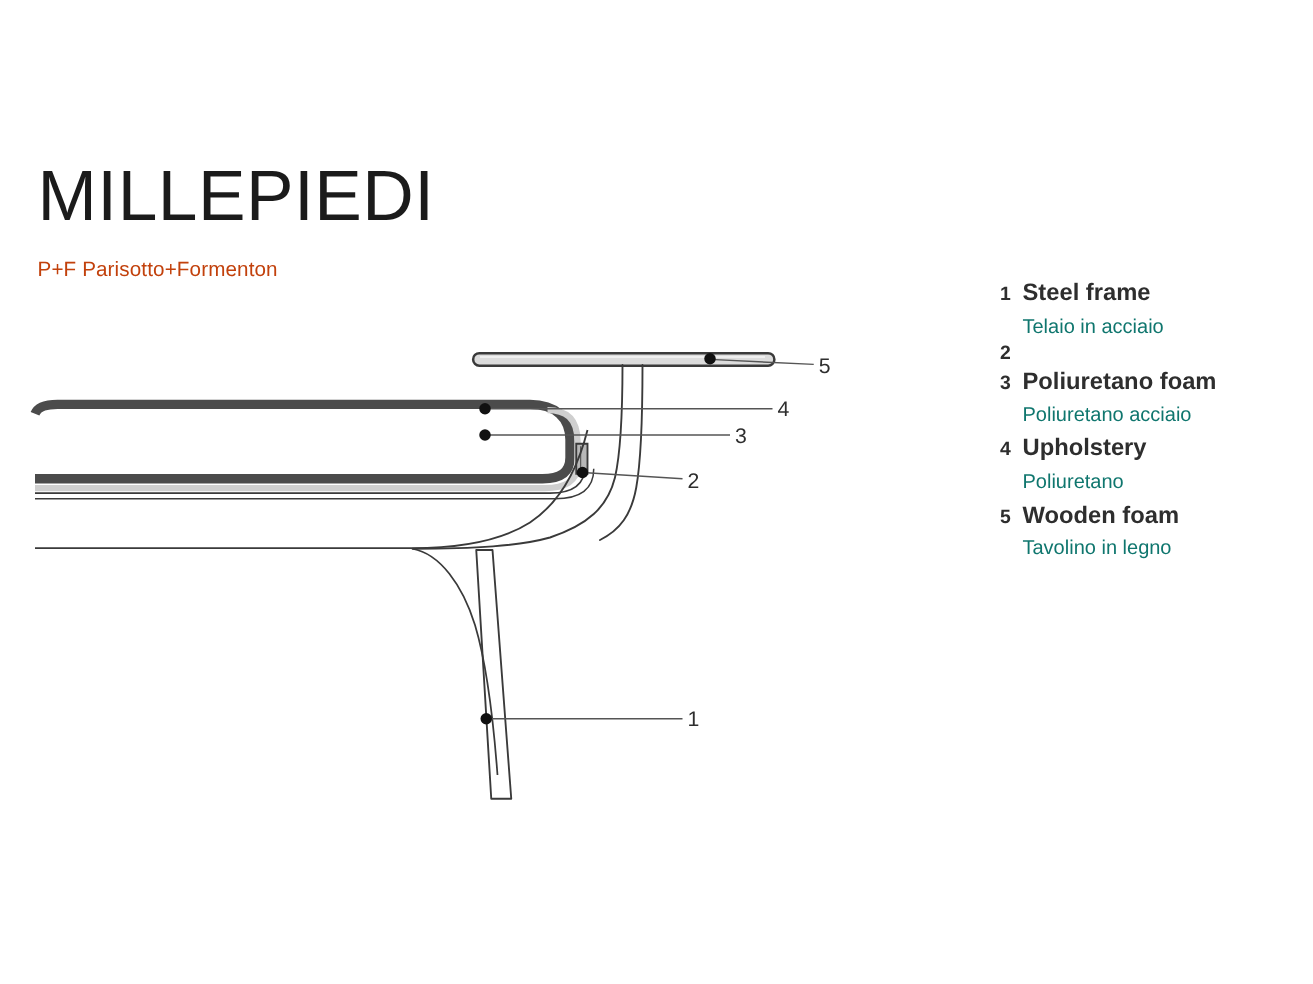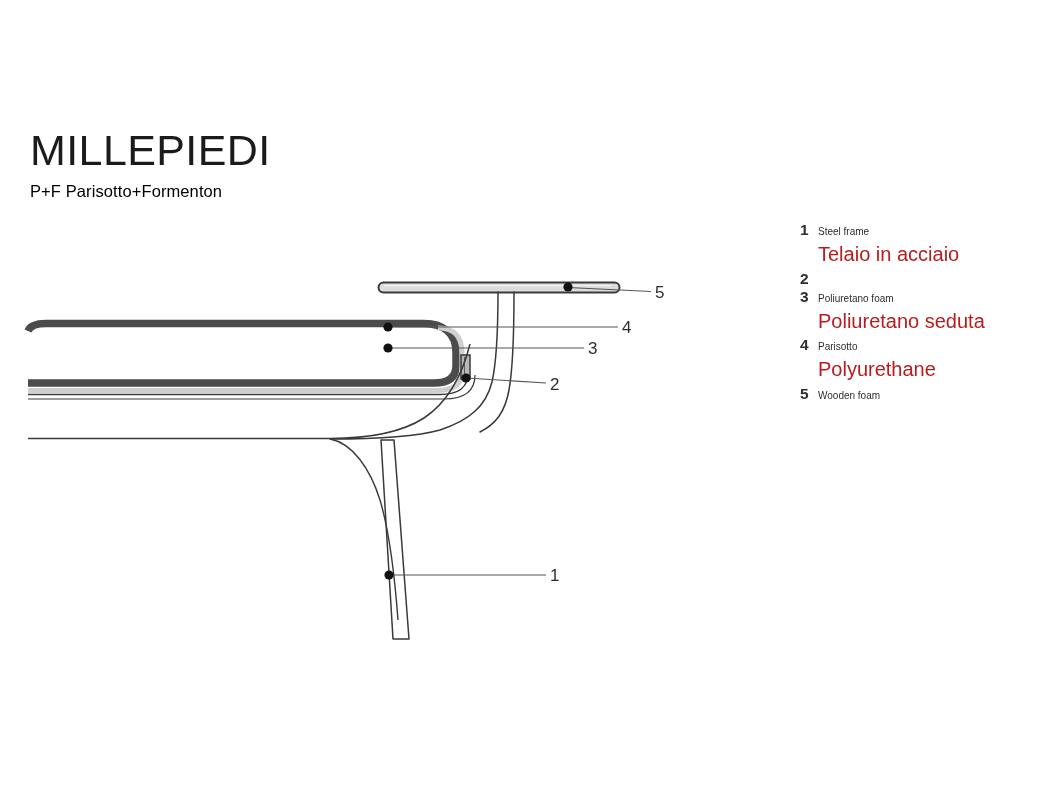--- a/index.html
+++ b/index.html
@@ -18,32 +18,32 @@
     background: #ffffff;
   }
 
   
   #title-block {
     position: absolute;
     left: 30px; top: 128px;
     width: 520px;
   }
   #product-title {
-    font-size: 43px;
+    font-size: 57px;
     font-weight: 400;
     letter-spacing: 0.4px;
     color: #1b1b1b;
     line-height: 1.05;
     white-space: nowrap;
   }
   #product-designer {
-    margin-top: 9px;
+    margin-top: 19px;
     font-size: 16.5px;
     font-weight: 400;
-    color: #000000;
+    color: #c2410c;
     letter-spacing: 0.1px;
     white-space: nowrap;
   }
 
   
   #legend {
     position: absolute;
     left: 800px; top: 221px;
     width: 240px;
   }
@@ -53,31 +53,31 @@
     align-items: baseline;
   }
   .legend-num {
     width: 18px;
     flex: 0 0 18px;
     font-size: 15.5px;
     font-weight: 700;
     color: #2e2e2e;
   }
   .legend-en {
-    font-size: 10px;
-    font-weight: 400;
+    font-size: 19px;
+    font-weight: 700;
     color: #2e2e2e;
     line-height: 1.52;
     white-space: nowrap;
   }
   .legend-it {
     margin-left: 18px;
-    font-size: 20px;
+    font-size: 16px;
     font-weight: 400;
-    color: #b91c1c;
+    color: #0f766e;
     line-height: 1.52;
     white-space: nowrap;
   }
 
   
   #drawing {
     position: absolute;
     left: 0; top: 0;
     width: 1050px; height: 787px;
     pointer-events: none;
@@ -108,36 +108,37 @@
       <div class="legend-row">
         <span class="legend-num">2</span>
       </div>
     </div>
 
     <div class="legend-item">
       <div class="legend-row">
         <span class="legend-num">3</span>
         <span class="legend-en">Poliuretano foam</span>
       </div>
-      <div class="legend-it">Poliuretano seduta</div>
+      <div class="legend-it">Poliuretano acciaio</div>
     </div>
 
     <div class="legend-item">
       <div class="legend-row">
         <span class="legend-num">4</span>
-        <span class="legend-en">Parisotto</span>
-      </div>
-      <div class="legend-it">Polyurethane</div>
+        <span class="legend-en">Upholstery</span>
+      </div>
+      <div class="legend-it">Poliuretano</div>
     </div>
 
     <div class="legend-item">
       <div class="legend-row">
         <span class="legend-num">5</span>
         <span class="legend-en">Wooden foam</span>
       </div>
+      <div class="legend-it">Tavolino in legno</div>
     </div>
 
   </div>
 
   <div id="drawing">
     <svg width="1050" height="787" viewBox="0 0 1050 787" xmlns="http://www.w3.org/2000/svg">
 
       <g>
         <rect x="378.5" y="282.5" width="241" height="10" rx="5" ry="5" fill="#dcdcdc" stroke="#3a3a3a" stroke-width="2"></rect>
         <path d="M 384 285.5 L 612 285.5" fill="none" stroke="#f2f2f2" stroke-width="1.6" opacity="0.85"></path>

